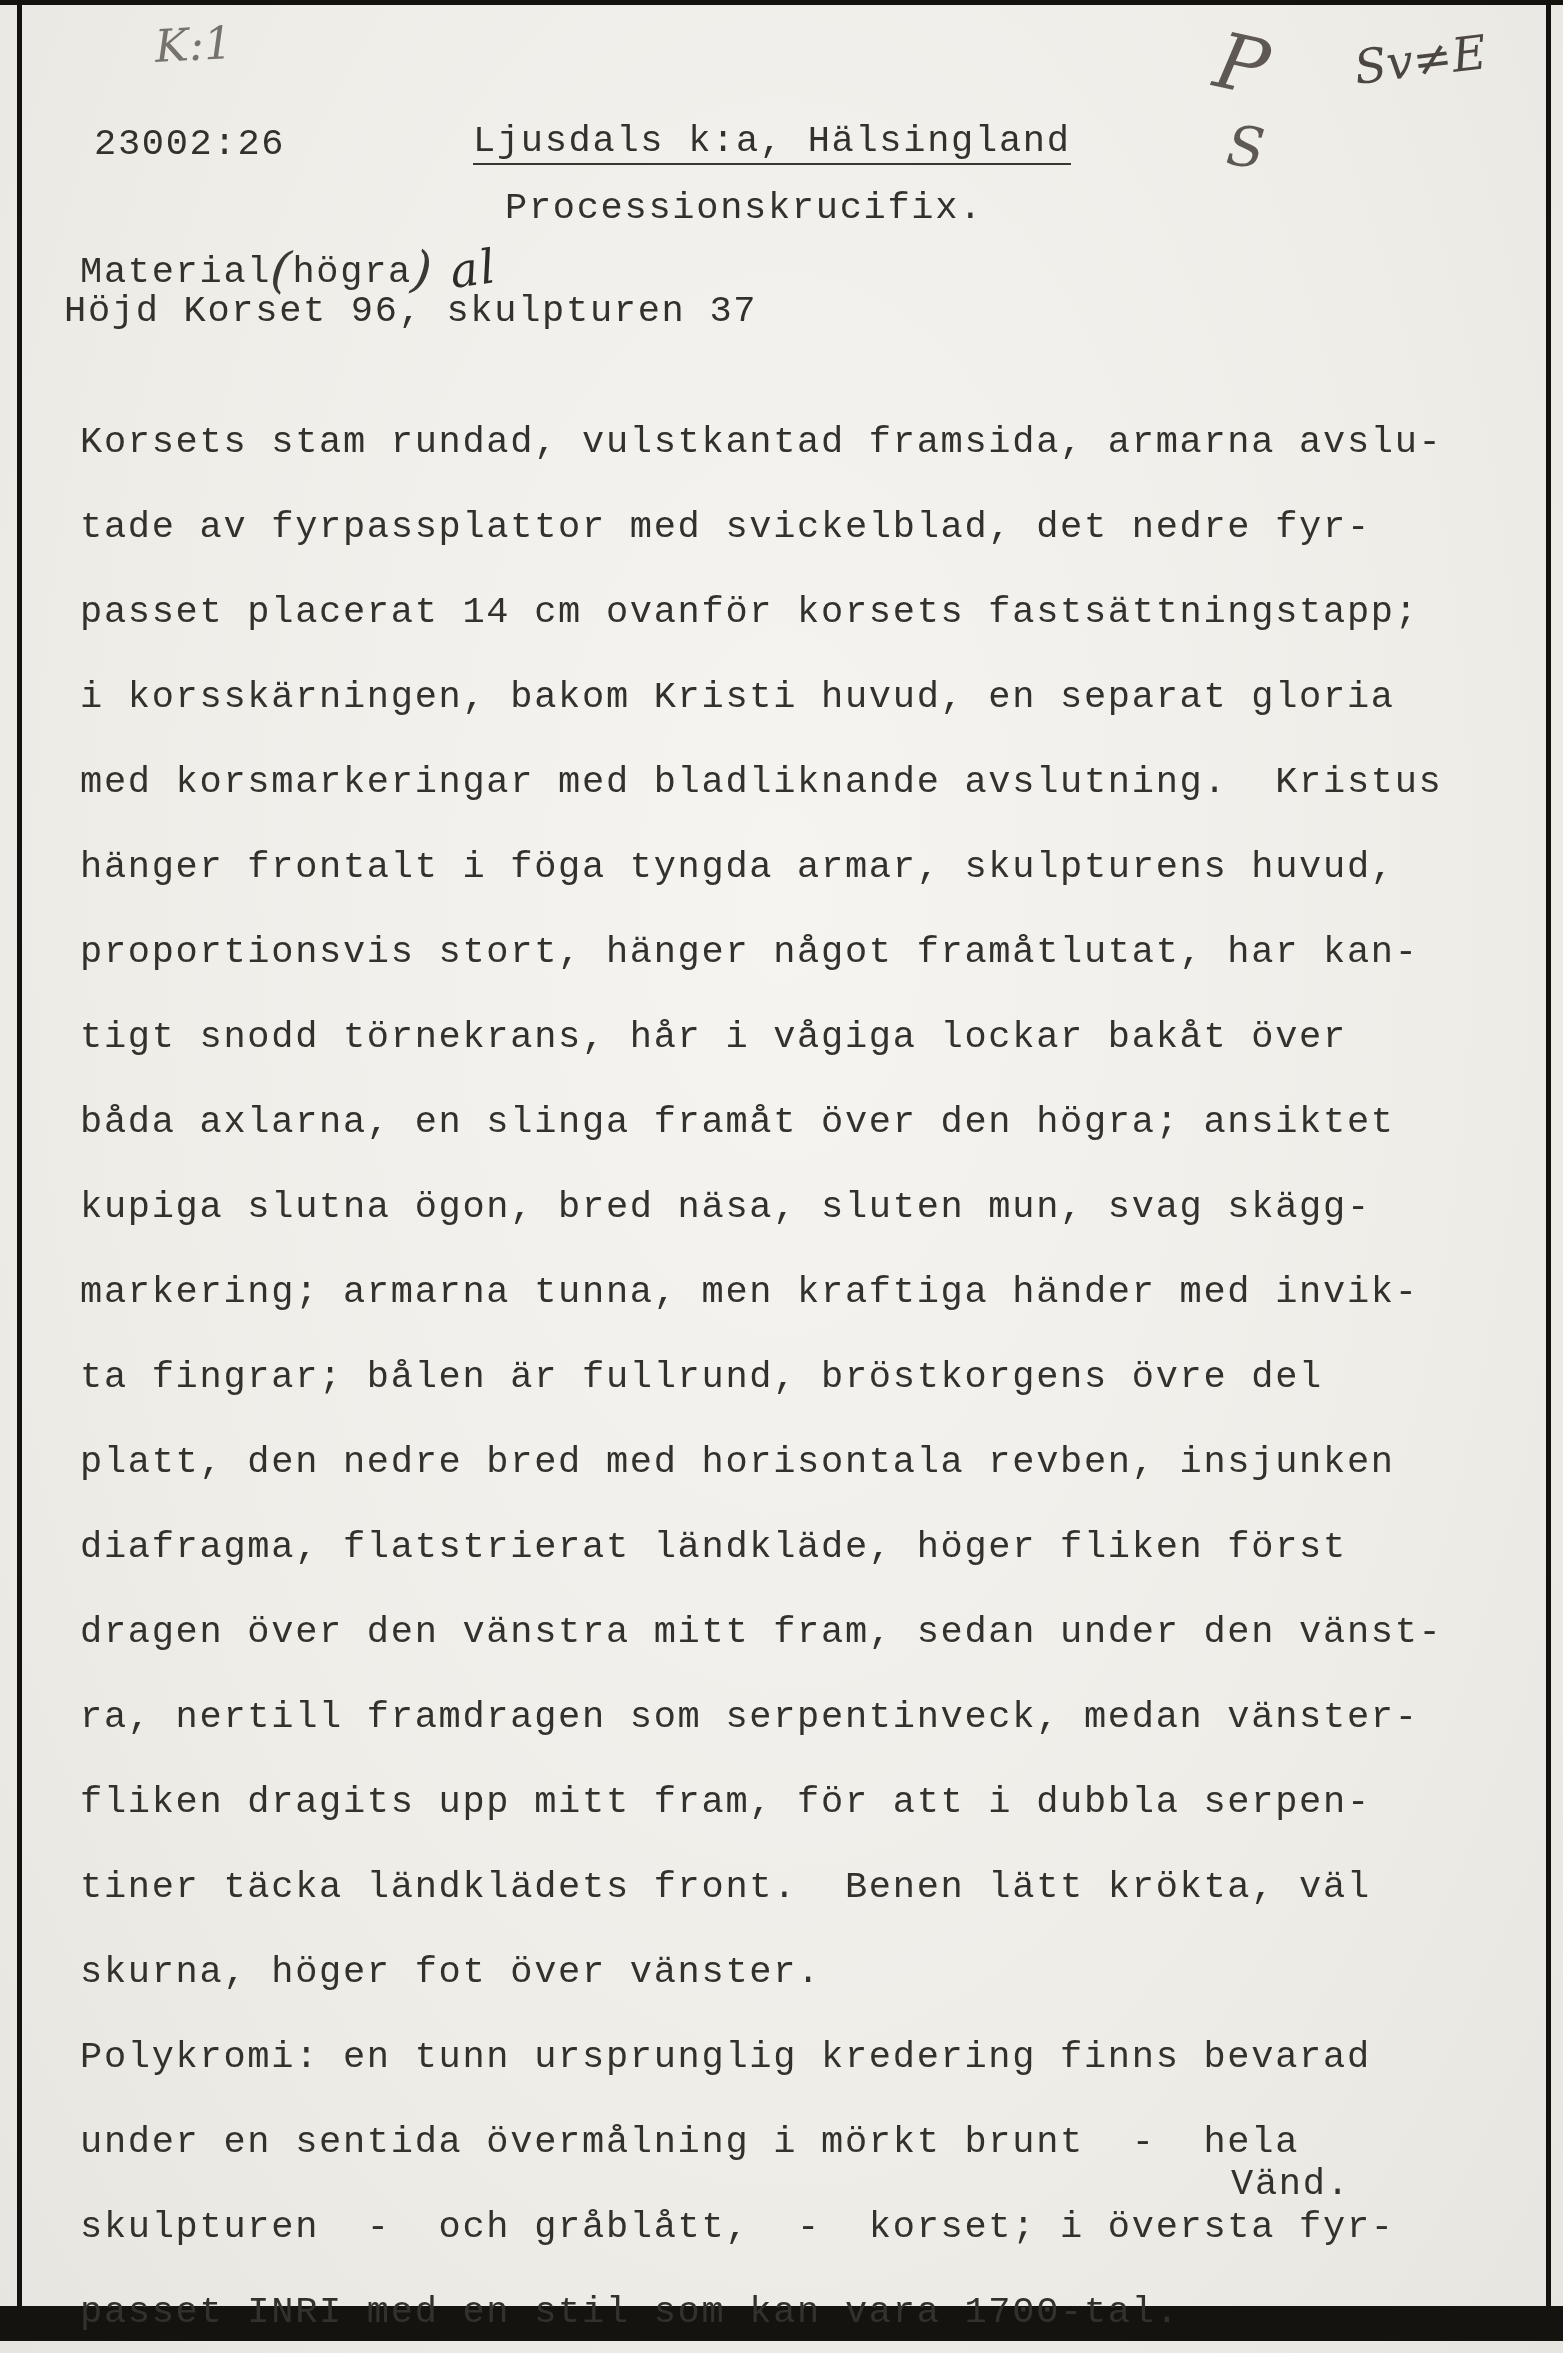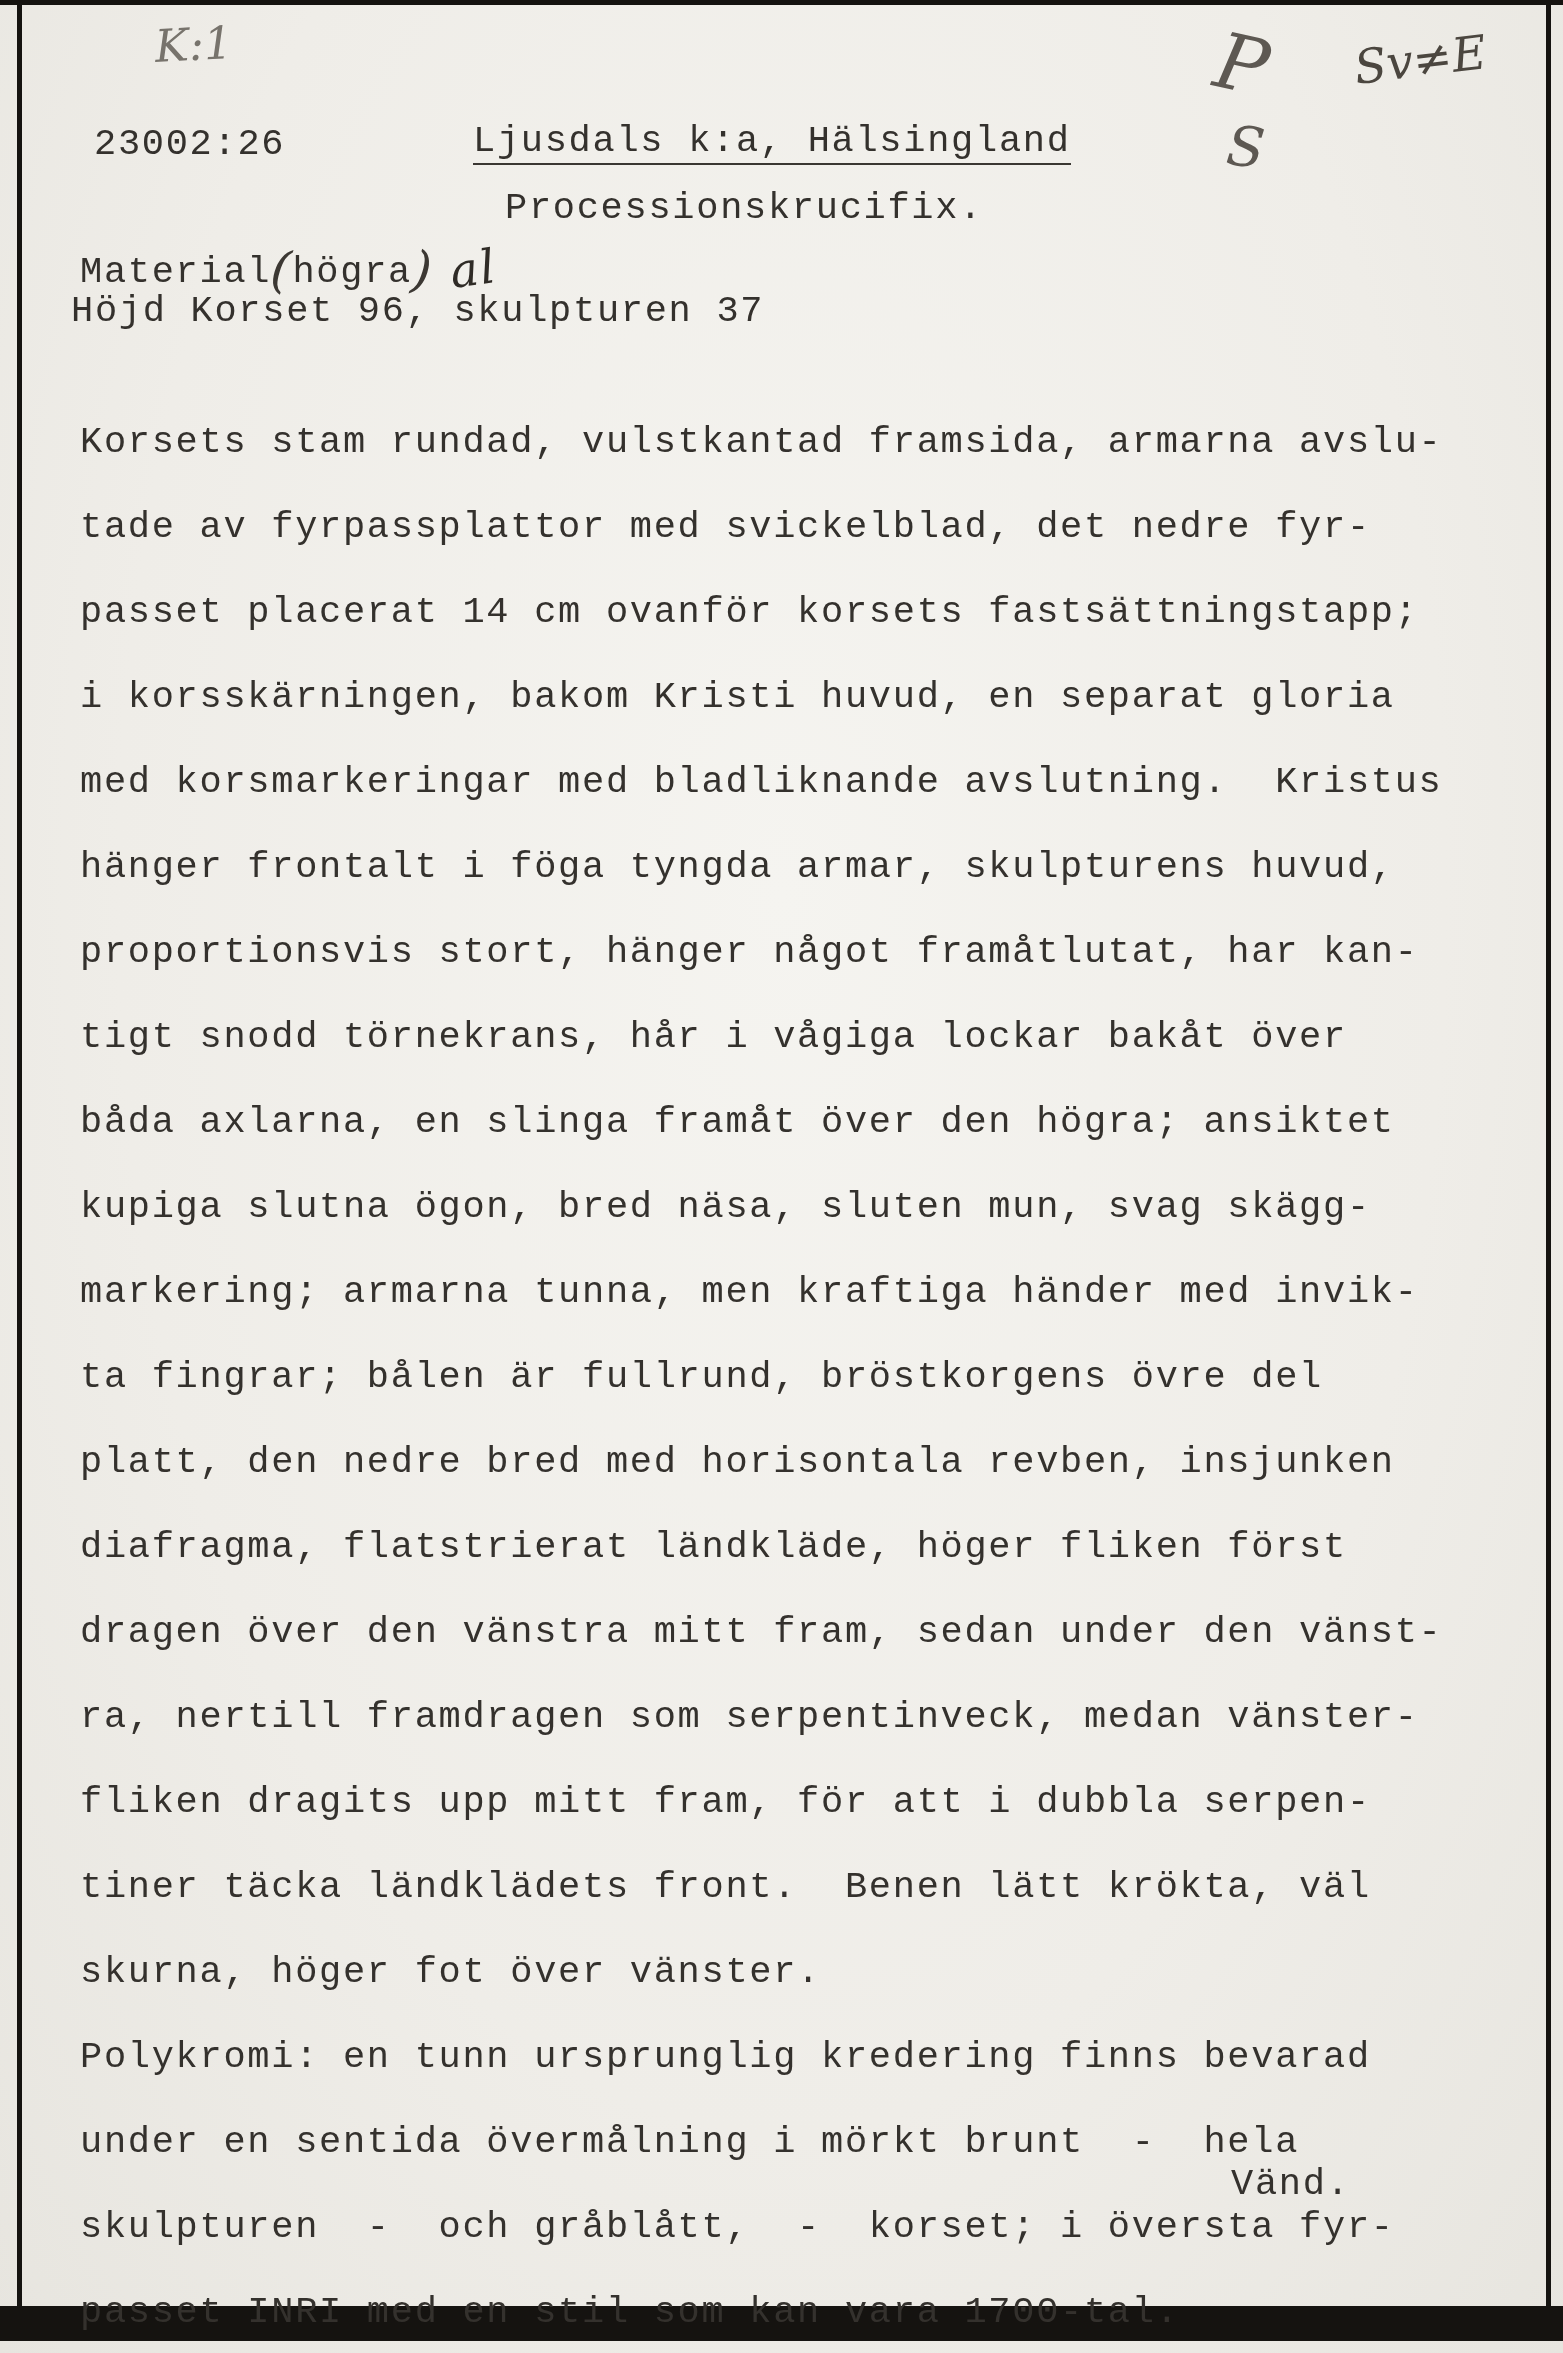--- a/index.html
+++ b/index.html
@@ -33,21 +33,21 @@
   }
   .ref-number { top: 123px; left: 94px; }
   .doc-title {
     top: 120px; left: 473px;
     border-bottom: 2.5px solid #3a3732;
     padding-bottom: 1px;
   }
   .doc-subtitle { top: 187px; left: 505px; text-align: right; }
 
   .meta-line-1 { top: 241px; left: 80px; }
-  .meta-line-2 { top: 290px; left: 71px; }
+  .meta-line-2 { top: 290px; left: 64px; }
   .meta-line-3 { top: 337px; left: 80px; }
 
   .body-text {
     position: absolute;
     top: 400px; left: 80px;
     font-size: 37px;
     line-height: 85px;
     letter-spacing: 1.7px;
     white-space: pre;
   }

